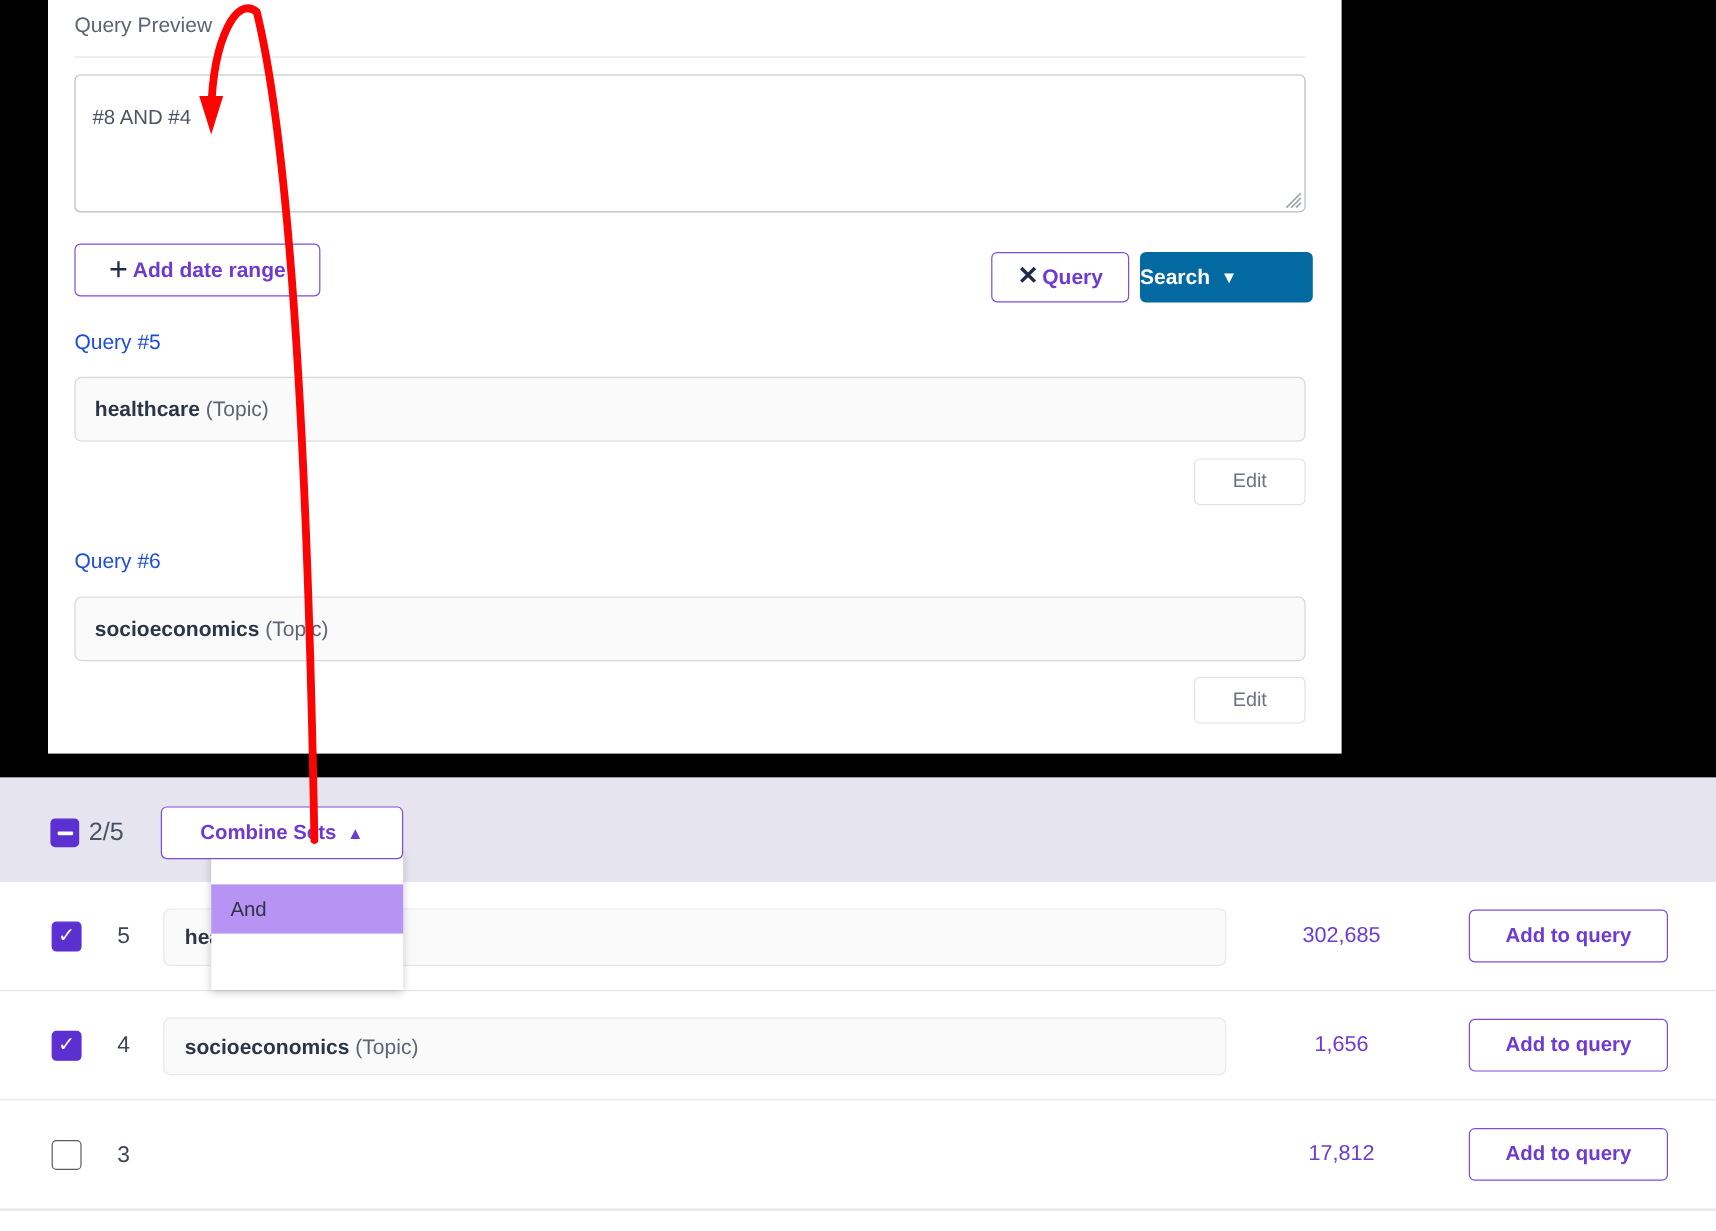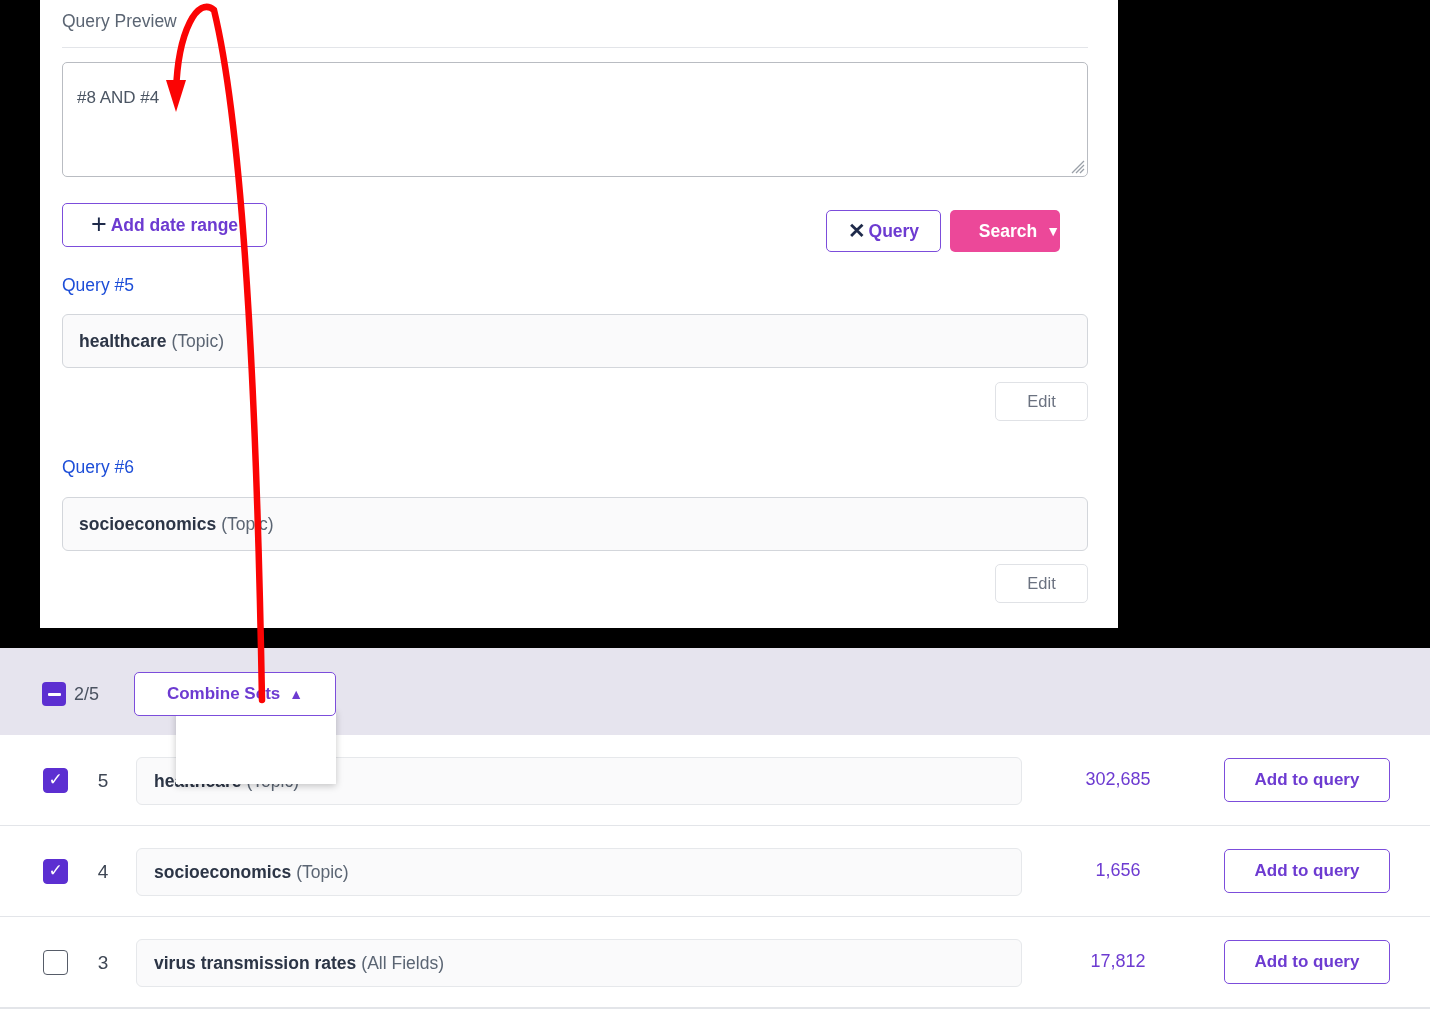--- a/index.html
+++ b/index.html
@@ -124,29 +124,29 @@
   }
   #clear-btn .btn-text {
     font-size: 17.5px;
     color: #6d3bd1;
     font-weight: 700;
   }
 
   #search-btn {
     position: absolute;
     left: 910px; top: 210px;
-    width: 110px;
+    width: 144px;
     height: 42px;
     border: none;
     border-radius: 5px;
-    background: #ec4899;
-    box-sizing: border-box;
-    display: flex;
-    align-items: center;
-    justify-content: flex-end;
+    background: #0369a1;
+    box-sizing: border-box;
+    display: flex;
+    align-items: center;
+    justify-content: flex-start;
     cursor: pointer;
     gap: 9px;
   }
   #search-btn .btn-text {
     font-size: 17.5px;
     color: #ffffff;
     font-weight: 700;
   }
   #search-btn .chev {
     font-size: 14px;
@@ -241,21 +241,21 @@
     cursor: pointer;
   }
   #indeterminate-checkbox .bar {
     width: 13px; height: 3px;
     background: #ffffff;
     border-radius: 1px;
   }
   #selected-count {
     position: absolute;
     left: 74px; top: 682px;
-    font-size: 18px;
+    font-size: 21px;
     color: #4a5260;
     line-height: 24px;
   }
 
   #combine-sets-btn {
     position: absolute;
     left: 134px; top: 672px;
     width: 202px;
     height: 44px;
     border: 1.5px solid #7c4ddb;
@@ -485,20 +485,23 @@
   <div class="bar"></div>
 </div>
 <div id="selected-count">2/5</div>
 
 <div id="combine-sets-btn">
   <span class="btn-text">Combine Sets</span>
   <span class="chev-up">▲</span>
 </div>
 
 <div id="combine-sets-menu">
+  <div class="menu-item highlighted">
+    <span>And</span>
+  </div>
   <div class="menu-spacer"></div>
 </div>
 
 <div id="row-5" class="set-row">
   <div class="row-checkbox checked">
     <span class="tick">✓</span>
   </div>
   <div class="row-number">5</div>
   <div class="row-field">
     <span class="term">healthcare</span>
@@ -521,24 +524,20 @@
   </div>
   <div class="row-count">1,656</div>
   <div class="add-to-query-btn">
     <span>Add to query</span>
   </div>
 </div>
 
 <div id="row-3" class="set-row">
   <div class="row-checkbox unchecked"></div>
   <div class="row-number">3</div>
-  <div class="row-field">
-    <span class="term">virus transmission rates</span>
-    <span class="scope">(All Fields)</span>
-  </div>
   <div class="row-count">17,812</div>
   <div class="add-to-query-btn">
     <span>Add to query</span>
   </div>
 </div>
 
 <div id="bottom-edge-rule"></div>
 
 <svg id="annotation-arrow" viewBox="0 0 1430 1026">
   <path d="M262,700 C258,470 248,150 214,10 C198,-4 178,30 176,92" stroke="#fb0404" stroke-width="6.5" fill="none" stroke-linecap="round"></path>

